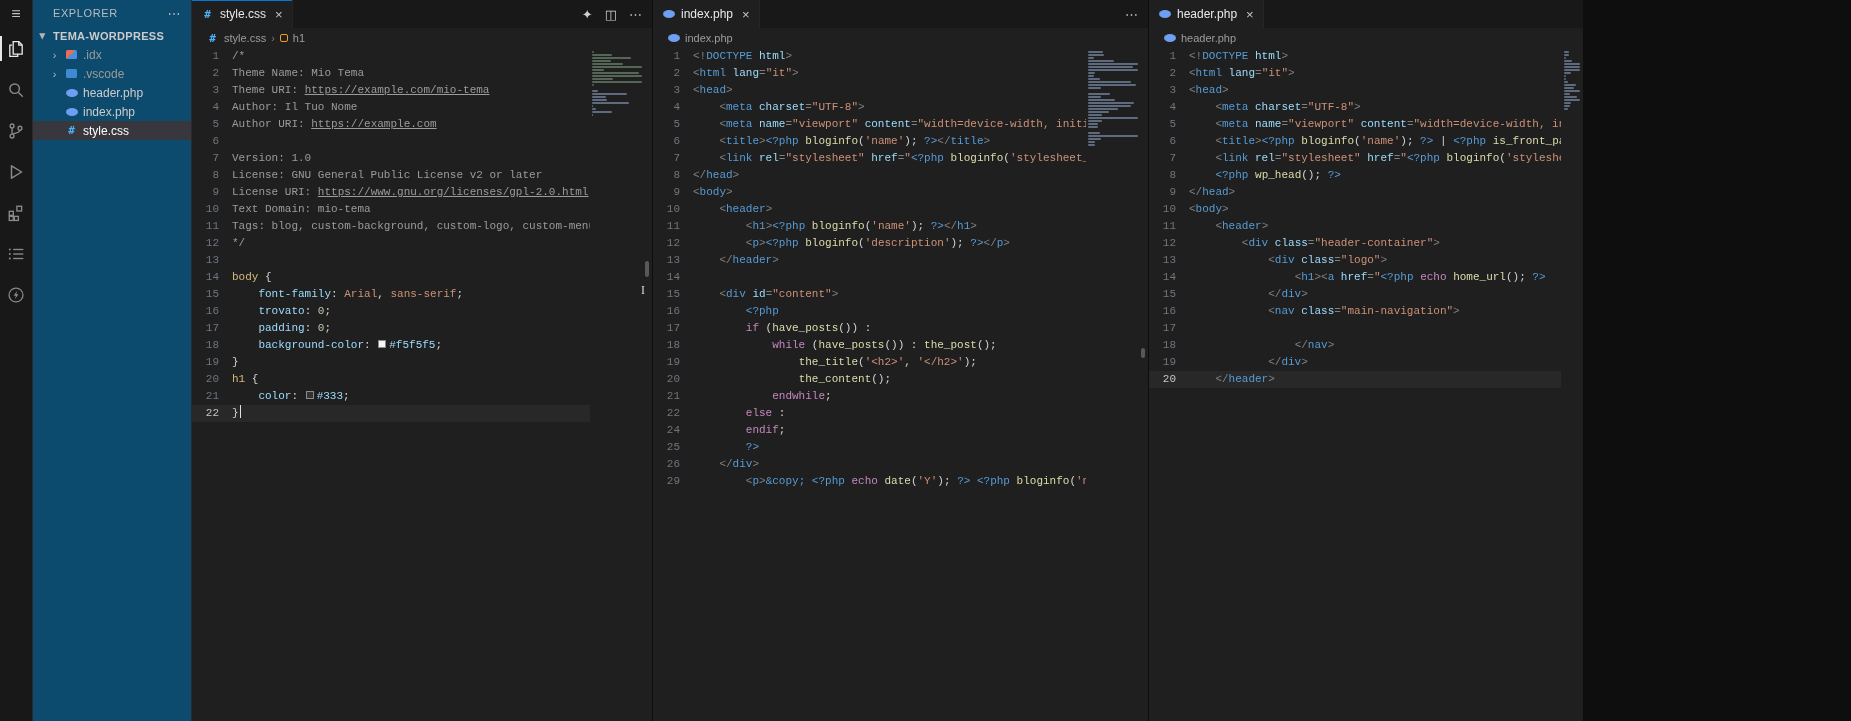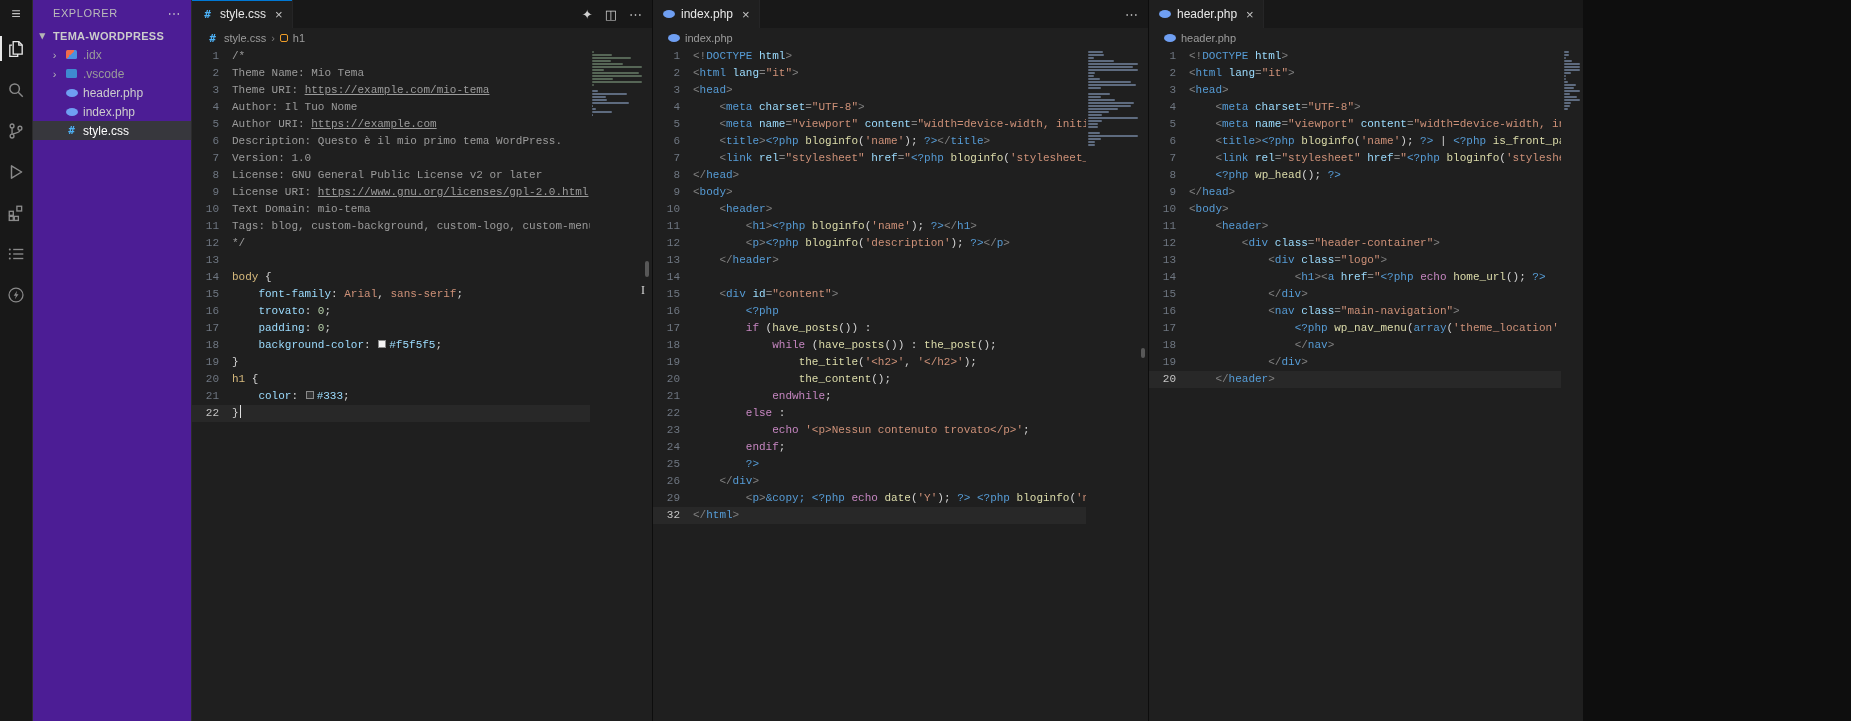--- a/index.html
+++ b/index.html
@@ -15,21 +15,21 @@
   .activitybar { width:33px; flex:none; background:#181818; border-right:1px solid #2b2b2b;
     display:flex; flex-direction:column; align-items:center; }
   .ab-item { width:32px; height:41px; display:flex; align-items:center; justify-content:center;
     color:#8a8a8a; cursor:pointer; position:relative; }
   .ab-item.menu { height:28px; font-size:16px; color:#c0c0c0; }
   .ab-item.active { color:#e7e7e7; }
   .ab-item.active::before { content:""; position:absolute; left:0; top:8px; bottom:8px; width:2px; background:#e7e7e7; }
   .ab-item svg { display:block; }
 
   
-  .sidebar { width:159px; flex:none; background:#4c1d95; border-right:1px solid #2b2b2b; font-size:13px; }
+  .sidebar { width:159px; flex:none; background:#0c4a6e; border-right:1px solid #2b2b2b; font-size:13px; }
   .sb-head { height:26px; display:flex; align-items:center; padding:0 10px 0 20px;
     font-size:11px; letter-spacing:.6px; color:#bbbbbb; }
   .sb-head .more { margin-left:auto; color:#cccccc; font-size:13px; cursor:pointer; }
   .trow { height:19px; display:flex; align-items:center; gap:5px; padding-left:4px; color:#cccccc; cursor:pointer; white-space:nowrap; }
   .trow.root { height:19px; font-size:11px; font-weight:bold; letter-spacing:.3px; }
   .trow.child { padding-left:16px; font-size:12px; }
   .trow.selected { background:#37373d; }
   .trow.selected .flabel { color:#ffffff; }
   .trow.dim .flabel { color:#9a9a9a; }
   .chev { width:11px; flex:none; color:#b5b5b5; font-size:11px; text-align:center; }
@@ -224,21 +224,21 @@
         <span class="sym-icon"></span>
         <span>h1</span>
       </div>
       <div class="editor">
         <div class="code">
             <div class="code-line"><span class="ln">1</span><span class="lt"><span class="tk-c">/*</span></span></div>
             <div class="code-line"><span class="ln">2</span><span class="lt"><span class="tk-c">Theme Name: Mio Tema</span></span></div>
             <div class="code-line"><span class="ln">3</span><span class="lt"><span class="tk-c">Theme URI: </span><span class="tk-u">https://example.com/mio-tema</span></span></div>
             <div class="code-line"><span class="ln">4</span><span class="lt"><span class="tk-c">Author: Il Tuo Nome</span></span></div>
             <div class="code-line"><span class="ln">5</span><span class="lt"><span class="tk-c">Author URI: </span><span class="tk-u">https://example.com</span></span></div>
-            <div class="code-line"><span class="ln">6</span><span class="lt"><span class="tk-c">Description: Questo è il mio primo tema WordPress.</span></span></div>
+            <div class="code-line"><span class="ln">6</span></div>
             <div class="code-line"><span class="ln">7</span><span class="lt"><span class="tk-c">Version: 1.0</span></span></div>
             <div class="code-line"><span class="ln">8</span><span class="lt"><span class="tk-c">License: GNU General Public License v2 or later</span></span></div>
             <div class="code-line"><span class="ln">9</span><span class="lt"><span class="tk-c">License URI: </span><span class="tk-u">https://www.gnu.org/licenses/gpl-2.0.html</span></span></div>
             <div class="code-line"><span class="ln">10</span><span class="lt"><span class="tk-c">Text Domain: mio-tema</span></span></div>
             <div class="code-line"><span class="ln">11</span><span class="lt"><span class="tk-c">Tags: blog, custom-background, custom-logo, custom-menu</span></span></div>
             <div class="code-line"><span class="ln">12</span><span class="lt"><span class="tk-c">*/</span></span></div>
             <div class="code-line"><span class="ln">13</span><span class="lt"></span></div>
             <div class="code-line"><span class="ln">14</span><span class="lt"><span class="tk-sel">body</span><span class="tk-d"> {</span></span></div>
             <div class="code-line"><span class="ln">15</span><span class="lt"><span class="tk-d">    </span><span class="tk-a">font-family</span><span class="tk-d">: </span><span class="tk-s">Arial</span><span class="tk-d">, </span><span class="tk-s">sans-serif</span><span class="tk-d">;</span></span></div>
             <div class="code-line"><span class="ln">16</span><span class="lt"><span class="tk-d">    </span><span class="tk-a">trovato</span><span class="tk-d">: </span><span class="tk-n">0</span><span class="tk-d">;</span></span></div>
@@ -309,26 +309,24 @@
             <div class="code-line"><span class="ln">13</span><span class="lt"><span class="tk-d">    </span><span class="tk-p">&lt;/</span><span class="tk-t">header</span><span class="tk-p">&gt;</span></span></div>
             <div class="code-line"><span class="ln">14</span><span class="lt"></span></div>
             <div class="code-line"><span class="ln">15</span><span class="lt"><span class="tk-d">    </span><span class="tk-p">&lt;</span><span class="tk-t">div</span><span class="tk-a"> id</span><span class="tk-p">=</span><span class="tk-s">"content"</span><span class="tk-p">&gt;</span></span></div>
             <div class="code-line"><span class="ln">16</span><span class="lt"><span class="tk-d">        </span><span class="tk-t">&lt;?php</span></span></div>
             <div class="code-line"><span class="ln">17</span><span class="lt"><span class="tk-d">        </span><span class="tk-k">if</span><span class="tk-d"> (</span><span class="tk-f">have_posts</span><span class="tk-d">()) :</span></span></div>
             <div class="code-line"><span class="ln">18</span><span class="lt"><span class="tk-d">            </span><span class="tk-k">while</span><span class="tk-d"> (</span><span class="tk-f">have_posts</span><span class="tk-d">()) : </span><span class="tk-f">the_post</span><span class="tk-d">();</span></span></div>
             <div class="code-line"><span class="ln">19</span><span class="lt"><span class="tk-d">                </span><span class="tk-f">the_title</span><span class="tk-d">(</span><span class="tk-s">'&lt;h2&gt;'</span><span class="tk-d">, </span><span class="tk-s">'&lt;/h2&gt;'</span><span class="tk-d">);</span></span></div>
             <div class="code-line"><span class="ln">20</span><span class="lt"><span class="tk-d">                </span><span class="tk-f">the_content</span><span class="tk-d">();</span></span></div>
             <div class="code-line"><span class="ln">21</span><span class="lt"><span class="tk-d">            </span><span class="tk-k">endwhile</span><span class="tk-d">;</span></span></div>
             <div class="code-line"><span class="ln">22</span><span class="lt"><span class="tk-d">        </span><span class="tk-k">else</span><span class="tk-d"> :</span></span></div>
-            <div class="code-line"><span class="ln">23</span><span class="lt"><span class="tk-d">            </span><span class="tk-k">echo</span><span class="tk-d"> </span><span class="tk-s">'&lt;p&gt;Nessun contenuto trovato&lt;/p&gt;'</span><span class="tk-d">;</span></span></div>
             <div class="code-line"><span class="ln">24</span><span class="lt"><span class="tk-d">        </span><span class="tk-k">endif</span><span class="tk-d">;</span></span></div>
             <div class="code-line"><span class="ln">25</span><span class="lt"><span class="tk-d">        </span><span class="tk-t">?&gt;</span></span></div>
             <div class="code-line"><span class="ln">26</span><span class="lt"><span class="tk-d">    </span><span class="tk-p">&lt;/</span><span class="tk-t">div</span><span class="tk-p">&gt;</span></span></div>
             <div class="code-line"><span class="ln">29</span><span class="lt"><span class="tk-d">        </span><span class="tk-p">&lt;</span><span class="tk-t">p</span><span class="tk-p">&gt;</span><span class="tk-t">&amp;copy;</span><span class="tk-d"> </span><span class="tk-t">&lt;?php</span><span class="tk-d"> </span><span class="tk-k">echo</span><span class="tk-d"> </span><span class="tk-f">date</span><span class="tk-d">(</span><span class="tk-s">'Y'</span><span class="tk-d">); </span><span class="tk-t">?&gt;</span><span class="tk-d"> </span><span class="tk-t">&lt;?php</span><span class="tk-d"> </span><span class="tk-f">bloginfo</span><span class="tk-d">(</span><span class="tk-s">'name'</span></span></div>
-            <div class="code-line current"><span class="ln">32</span><span class="lt"><span class="tk-p">&lt;/</span><span class="tk-t">html</span><span class="tk-p">&gt;</span></span></div>
           </div>
         <div class="minimap">
             <div class="mm-line" style="width: 30%; background: rgb(116, 134, 160);"></div>
             <div class="mm-line" style="width: 32%; background: rgb(116, 134, 160);"></div>
             <div class="mm-line" style="width: 12%; background: rgb(116, 134, 160);"></div>
             <div class="mm-line" style="width: 52%; background: rgb(116, 134, 160);"></div>
             <div class="mm-line" style="width: 100%; background: rgb(116, 134, 160);"></div>
             <div class="mm-line" style="width: 90%; background: rgb(116, 134, 160);"></div>
             <div class="mm-line" style="width: 100%; background: rgb(116, 134, 160);"></div>
             <div class="mm-line" style="width: 14%; background: rgb(116, 134, 160);"></div>
@@ -384,21 +382,21 @@
             <div class="code-line"><span class="ln">7</span><span class="lt"><span class="tk-d">    </span><span class="tk-p">&lt;</span><span class="tk-t">link</span><span class="tk-a"> rel</span><span class="tk-p">=</span><span class="tk-s">"stylesheet"</span><span class="tk-a"> href</span><span class="tk-p">=</span><span class="tk-s">"</span><span class="tk-t">&lt;?php</span><span class="tk-d"> </span><span class="tk-f">bloginfo</span><span class="tk-d">(</span><span class="tk-s">'stylesheet_url'</span></span></div>
             <div class="code-line"><span class="ln">8</span><span class="lt"><span class="tk-d">    </span><span class="tk-t">&lt;?php</span><span class="tk-d"> </span><span class="tk-f">wp_head</span><span class="tk-d">(); </span><span class="tk-t">?&gt;</span></span></div>
             <div class="code-line"><span class="ln">9</span><span class="lt"><span class="tk-p">&lt;/</span><span class="tk-t">head</span><span class="tk-p">&gt;</span></span></div>
             <div class="code-line"><span class="ln">10</span><span class="lt"><span class="tk-p">&lt;</span><span class="tk-t">body</span><span class="tk-p">&gt;</span></span></div>
             <div class="code-line"><span class="ln">11</span><span class="lt"><span class="tk-d">    </span><span class="tk-p">&lt;</span><span class="tk-t">header</span><span class="tk-p">&gt;</span></span></div>
             <div class="code-line"><span class="ln">12</span><span class="lt"><span class="tk-d">        </span><span class="tk-p">&lt;</span><span class="tk-t">div</span><span class="tk-a"> class</span><span class="tk-p">=</span><span class="tk-s">"header-container"</span><span class="tk-p">&gt;</span></span></div>
             <div class="code-line"><span class="ln">13</span><span class="lt"><span class="tk-d">            </span><span class="tk-p">&lt;</span><span class="tk-t">div</span><span class="tk-a"> class</span><span class="tk-p">=</span><span class="tk-s">"logo"</span><span class="tk-p">&gt;</span></span></div>
             <div class="code-line"><span class="ln">14</span><span class="lt"><span class="tk-d">                </span><span class="tk-p">&lt;</span><span class="tk-t">h1</span><span class="tk-p">&gt;</span><span class="tk-p">&lt;</span><span class="tk-t">a</span><span class="tk-a"> href</span><span class="tk-p">=</span><span class="tk-s">"</span><span class="tk-t">&lt;?php</span><span class="tk-d"> </span><span class="tk-k">echo</span><span class="tk-d"> </span><span class="tk-f">home_url</span><span class="tk-d">(); </span><span class="tk-t">?&gt;</span></span></div>
             <div class="code-line"><span class="ln">15</span><span class="lt"><span class="tk-d">            </span><span class="tk-p">&lt;/</span><span class="tk-t">div</span><span class="tk-p">&gt;</span></span></div>
             <div class="code-line"><span class="ln">16</span><span class="lt"><span class="tk-d">            </span><span class="tk-p">&lt;</span><span class="tk-t">nav</span><span class="tk-a"> class</span><span class="tk-p">=</span><span class="tk-s">"main-navigation"</span><span class="tk-p">&gt;</span></span></div>
-            <div class="code-line"><span class="ln">17</span><span class="lt"><span class="tk-d">                </span><span class="tk-t">&lt;?php</span><span class="tk-d"> </span><span class="tk-f">wp_nav_menu</span><span class="tk-d">(</span><span class="tk-t">array</span><span class="tk-d">(</span><span class="tk-s">'theme_location'</span></span></div>
+            <div class="code-line"><span class="ln">17</span></div>
             <div class="code-line"><span class="ln">18</span><span class="lt"><span class="tk-d">                </span><span class="tk-p">&lt;/</span><span class="tk-t">nav</span><span class="tk-p">&gt;</span></span></div>
             <div class="code-line"><span class="ln">19</span><span class="lt"><span class="tk-d">            </span><span class="tk-p">&lt;/</span><span class="tk-t">div</span><span class="tk-p">&gt;</span></span></div>
             <div class="code-line current"><span class="ln">20</span><span class="lt"><span class="tk-d">    </span><span class="tk-p">&lt;/</span><span class="tk-t">header</span><span class="tk-p">&gt;</span></span></div>
           </div>
         <div class="minimap">
             <div class="mm-line" style="width: 30%; background: rgb(116, 134, 160);"></div>
             <div class="mm-line" style="width: 32%; background: rgb(116, 134, 160);"></div>
             <div class="mm-line" style="width: 12%; background: rgb(116, 134, 160);"></div>
             <div class="mm-line" style="width: 52%; background: rgb(116, 134, 160);"></div>
             <div class="mm-line" style="width: 100%; background: rgb(116, 134, 160);"></div>

